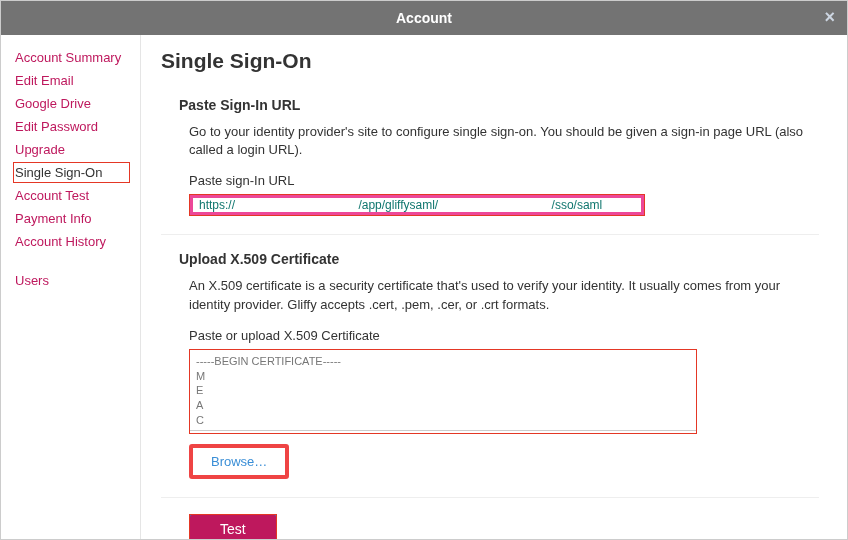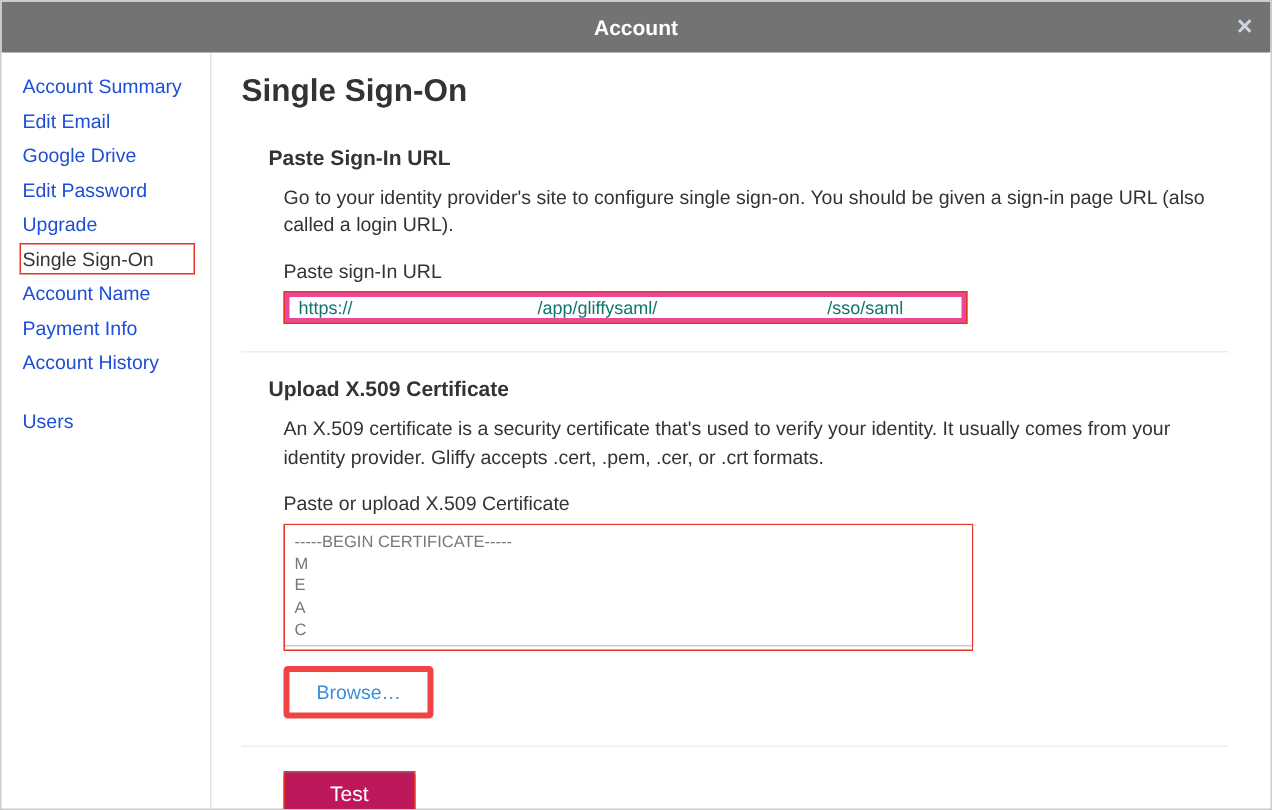--- a/index.html
+++ b/index.html
@@ -39,21 +39,21 @@
       display: flex;
       height: calc(100% - 34px);
     }
     .sidebar {
       width: 140px;
       border-right: 1px solid #e5e5e5;
       padding: 12px 10px 0 12px;
     }
     .sidebar ul { list-style: none; }
     .sidebar li {
-      color: #1d4ed8;
+      color: #be185d;
       font-size: 13px;
       padding: 3px 2px;
       cursor: pointer;
       margin-bottom: 2px;
     }
     .sidebar li.active {
       outline: 1px solid #e43725;
       outline-offset: -1px;
       color: #333;
     }
@@ -107,21 +107,21 @@
       font-size: 12px;
       padding: 2px 6px;
       color: #0f766e;
       font-family: inherit;
     }
     .cert-wrap {
       margin-left: 10px;
       outline: 1px solid #e43725;
       outline-offset: -1px;
       display: inline-block;
-      width: 460px;
+      width: 508px;
     }
     .cert-textarea {
       width: 100%;
       height: 82px;
       border: 1px solid #ccc;
       font-size: 11px;
       padding: 4px 6px;
       color: #777;
       font-family: inherit;
       resize: none;
@@ -169,21 +169,21 @@
 <div class="content">
 
   <nav class="sidebar">
     <ul>
       <li>Account Summary</li>
       <li>Edit Email</li>
       <li>Google Drive</li>
       <li>Edit Password</li>
       <li>Upgrade</li>
       <li class="active">Single Sign-On</li>
-      <li>Account Name</li>
+      <li>Account Test</li>
       <li>Payment Info</li>
       <li>Account History</li>
       <li class="spacer"></li>
       <li>Users</li>
     </ul>
   </nav>
 
   <main class="main">
     <h1 class="page-title">Single Sign-On</h1>
 

